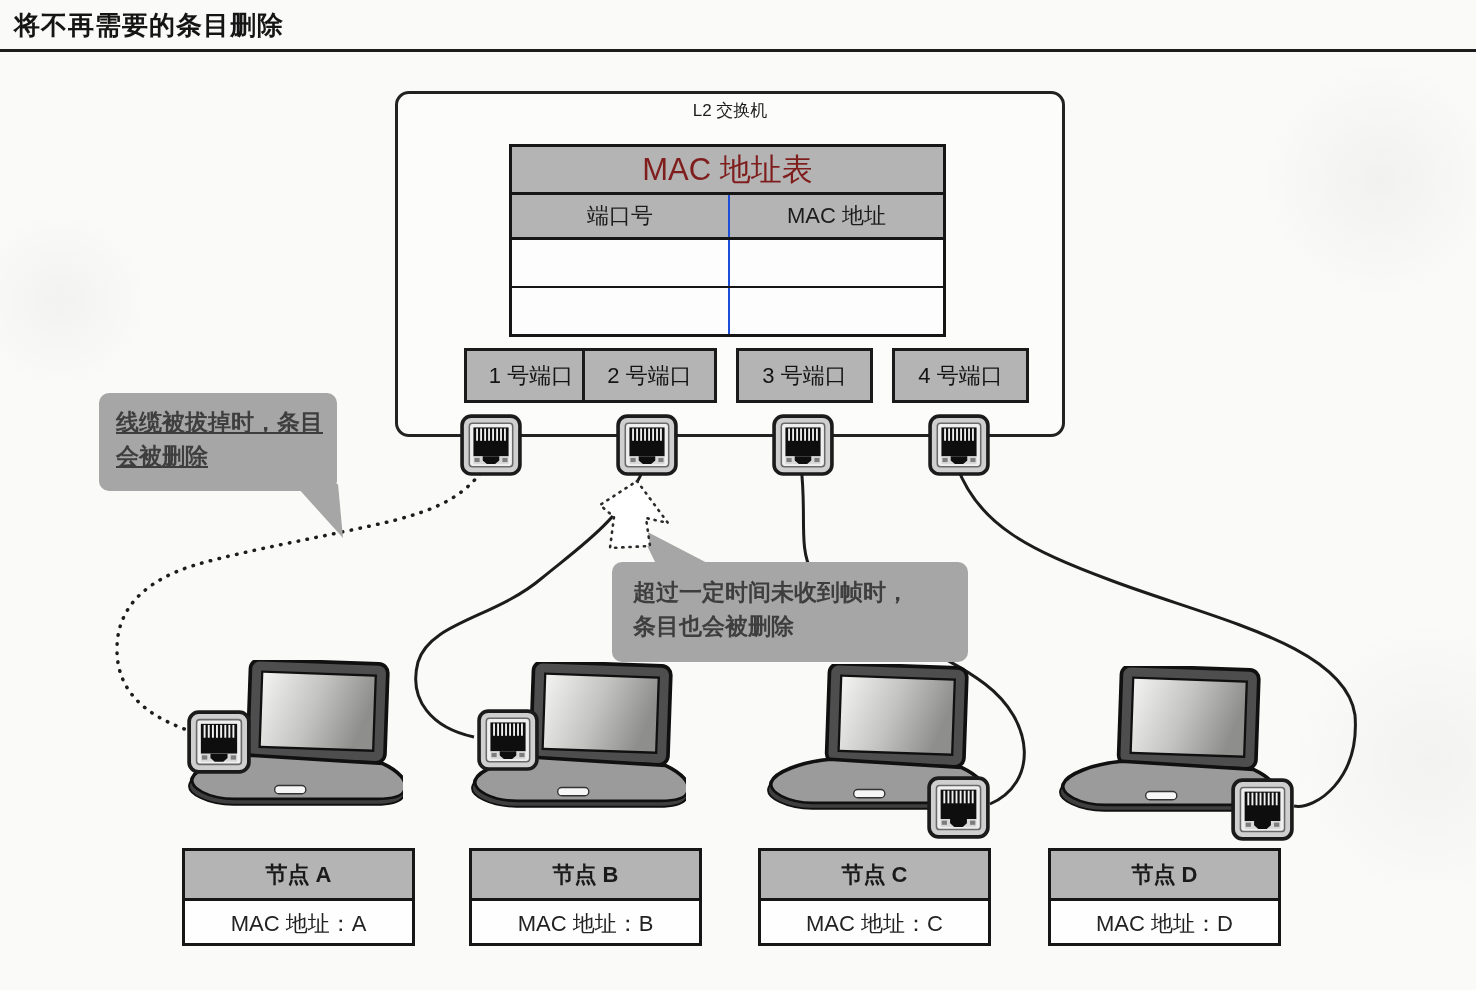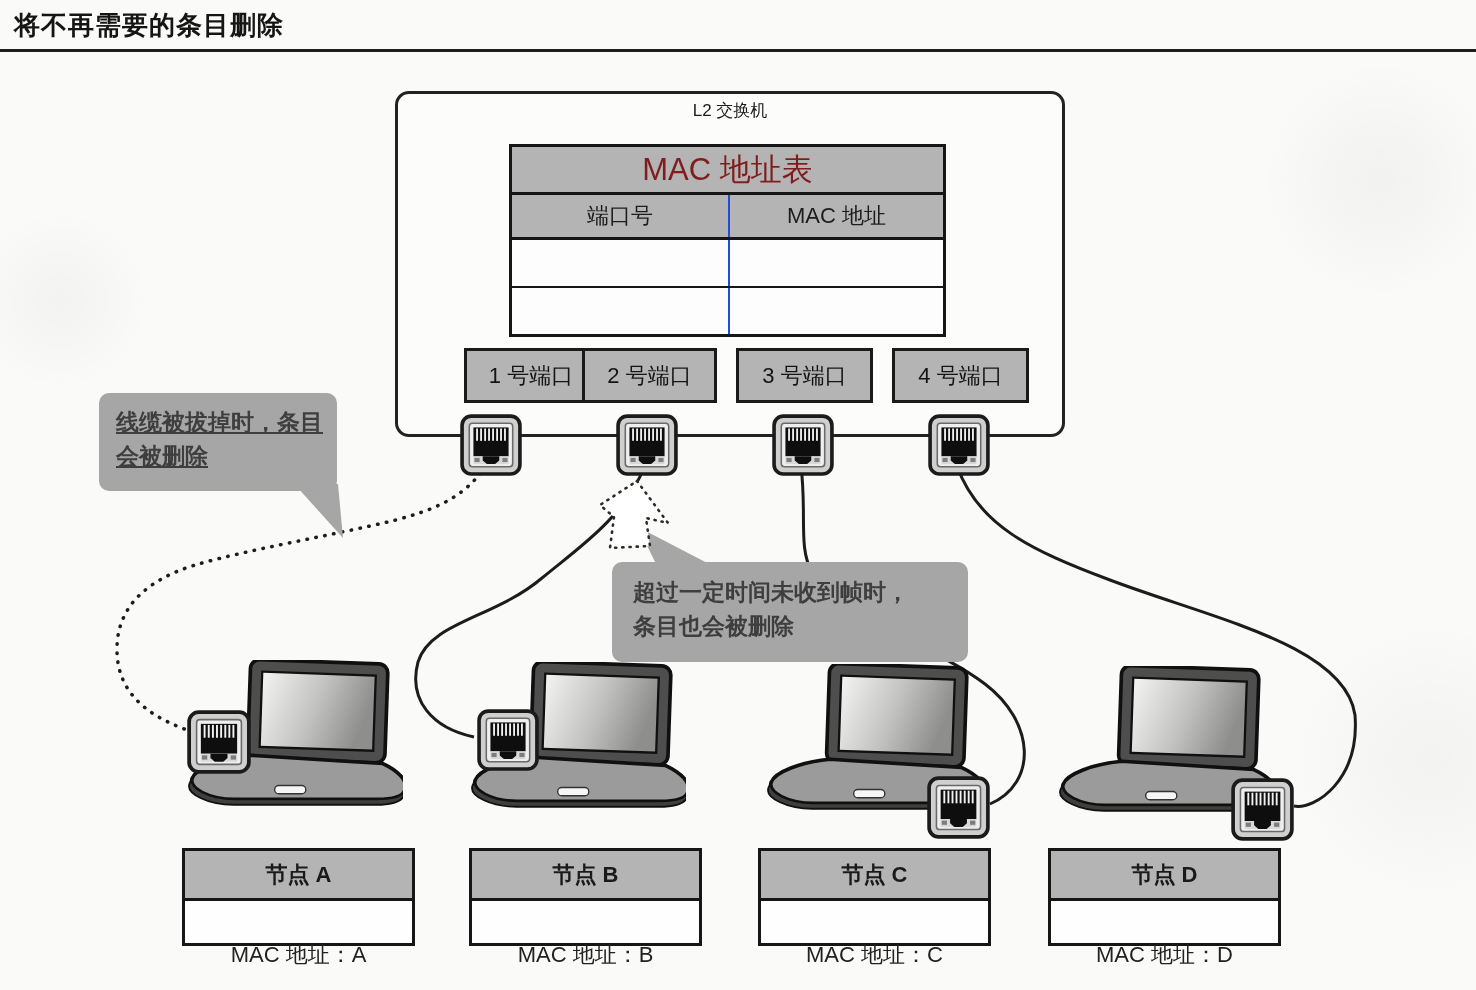--- a/index.html
+++ b/index.html
@@ -83,21 +83,21 @@
     top:848px;width:233px;height:98px;
     border:3px solid #161616;background:#fefefe;
   }
   .node-head{
     height:47px;background:#b4b4b4;border-bottom:3px solid #161616;
     display:flex;align-items:center;justify-content:center;
     font-size:22px;font-weight:600;color:#1a1a1a;
   }
   .node-mac{
     height:45px;display:flex;align-items:center;justify-content:center;
-    font-size:22px;color:#222;margin-top:31px;
+    font-size:22px;color:#222;
   }
 
   .art{left:0;top:0;width:1476px;height:990px;pointer-events:none;}
   .layer1{z-index:1;} .layer2{z-index:2;} .layer3{z-index:3;}
 </style>
 </head>
 <body>
 
 <div class="page">
 

